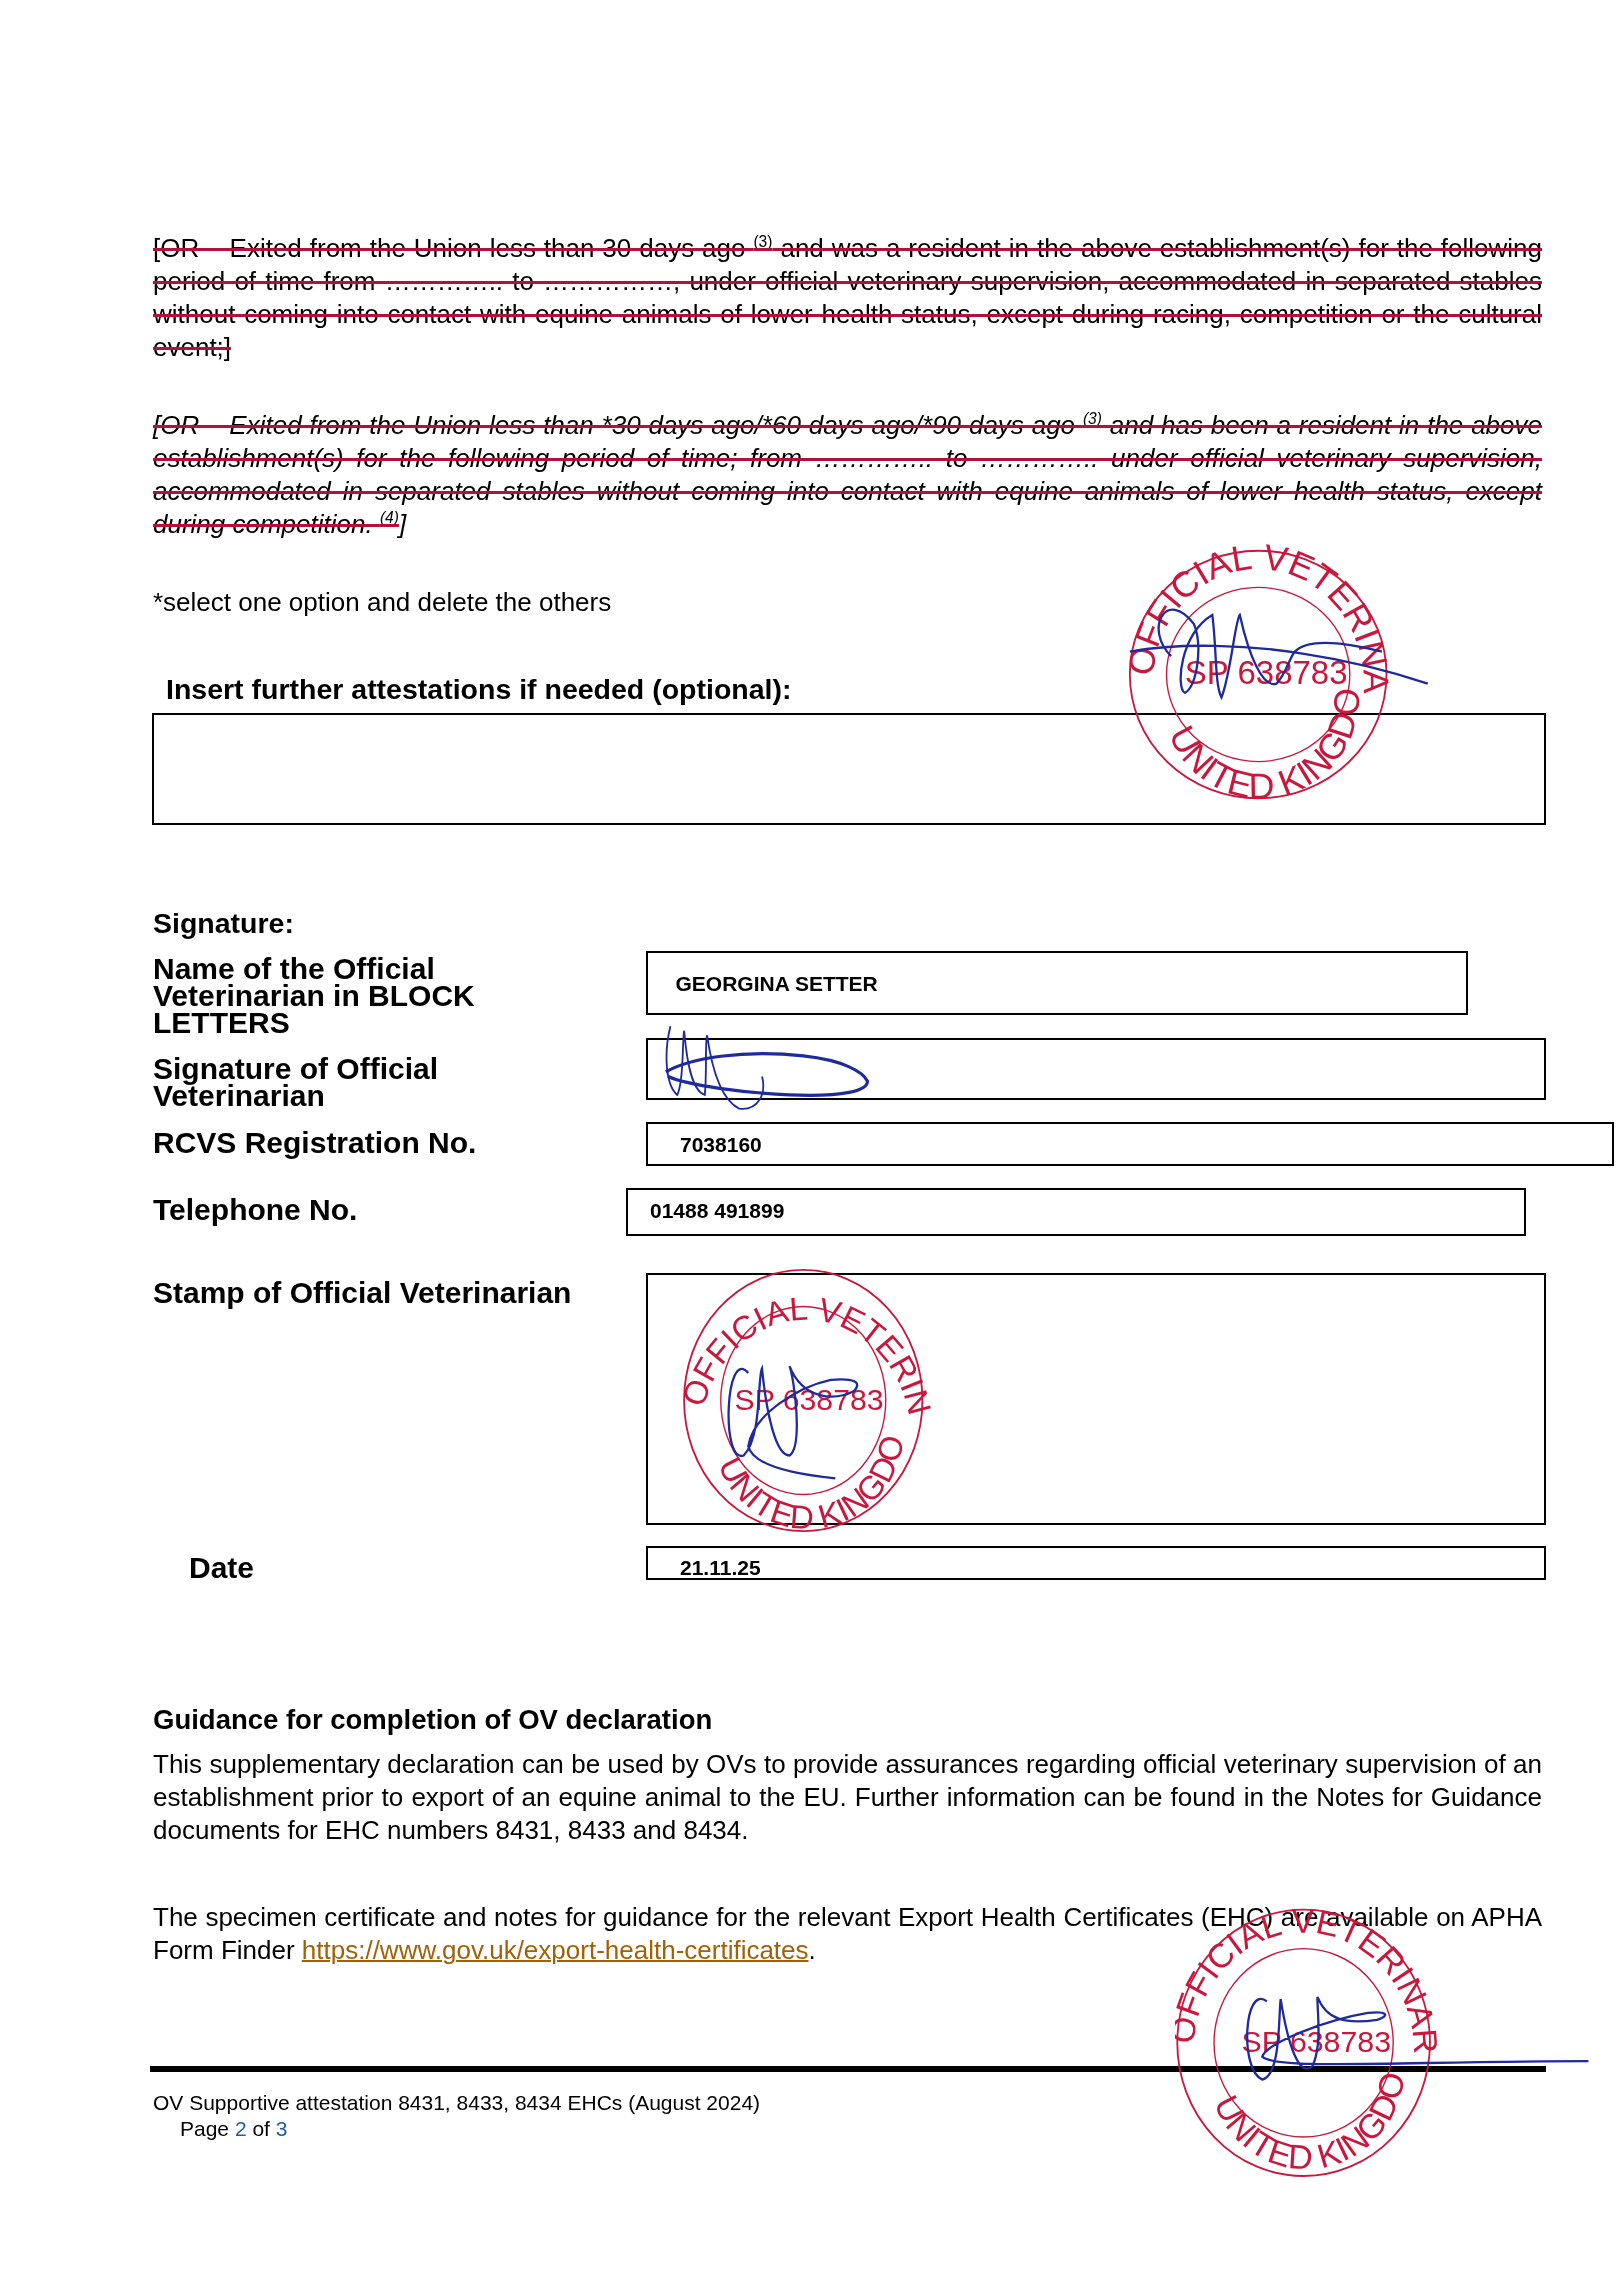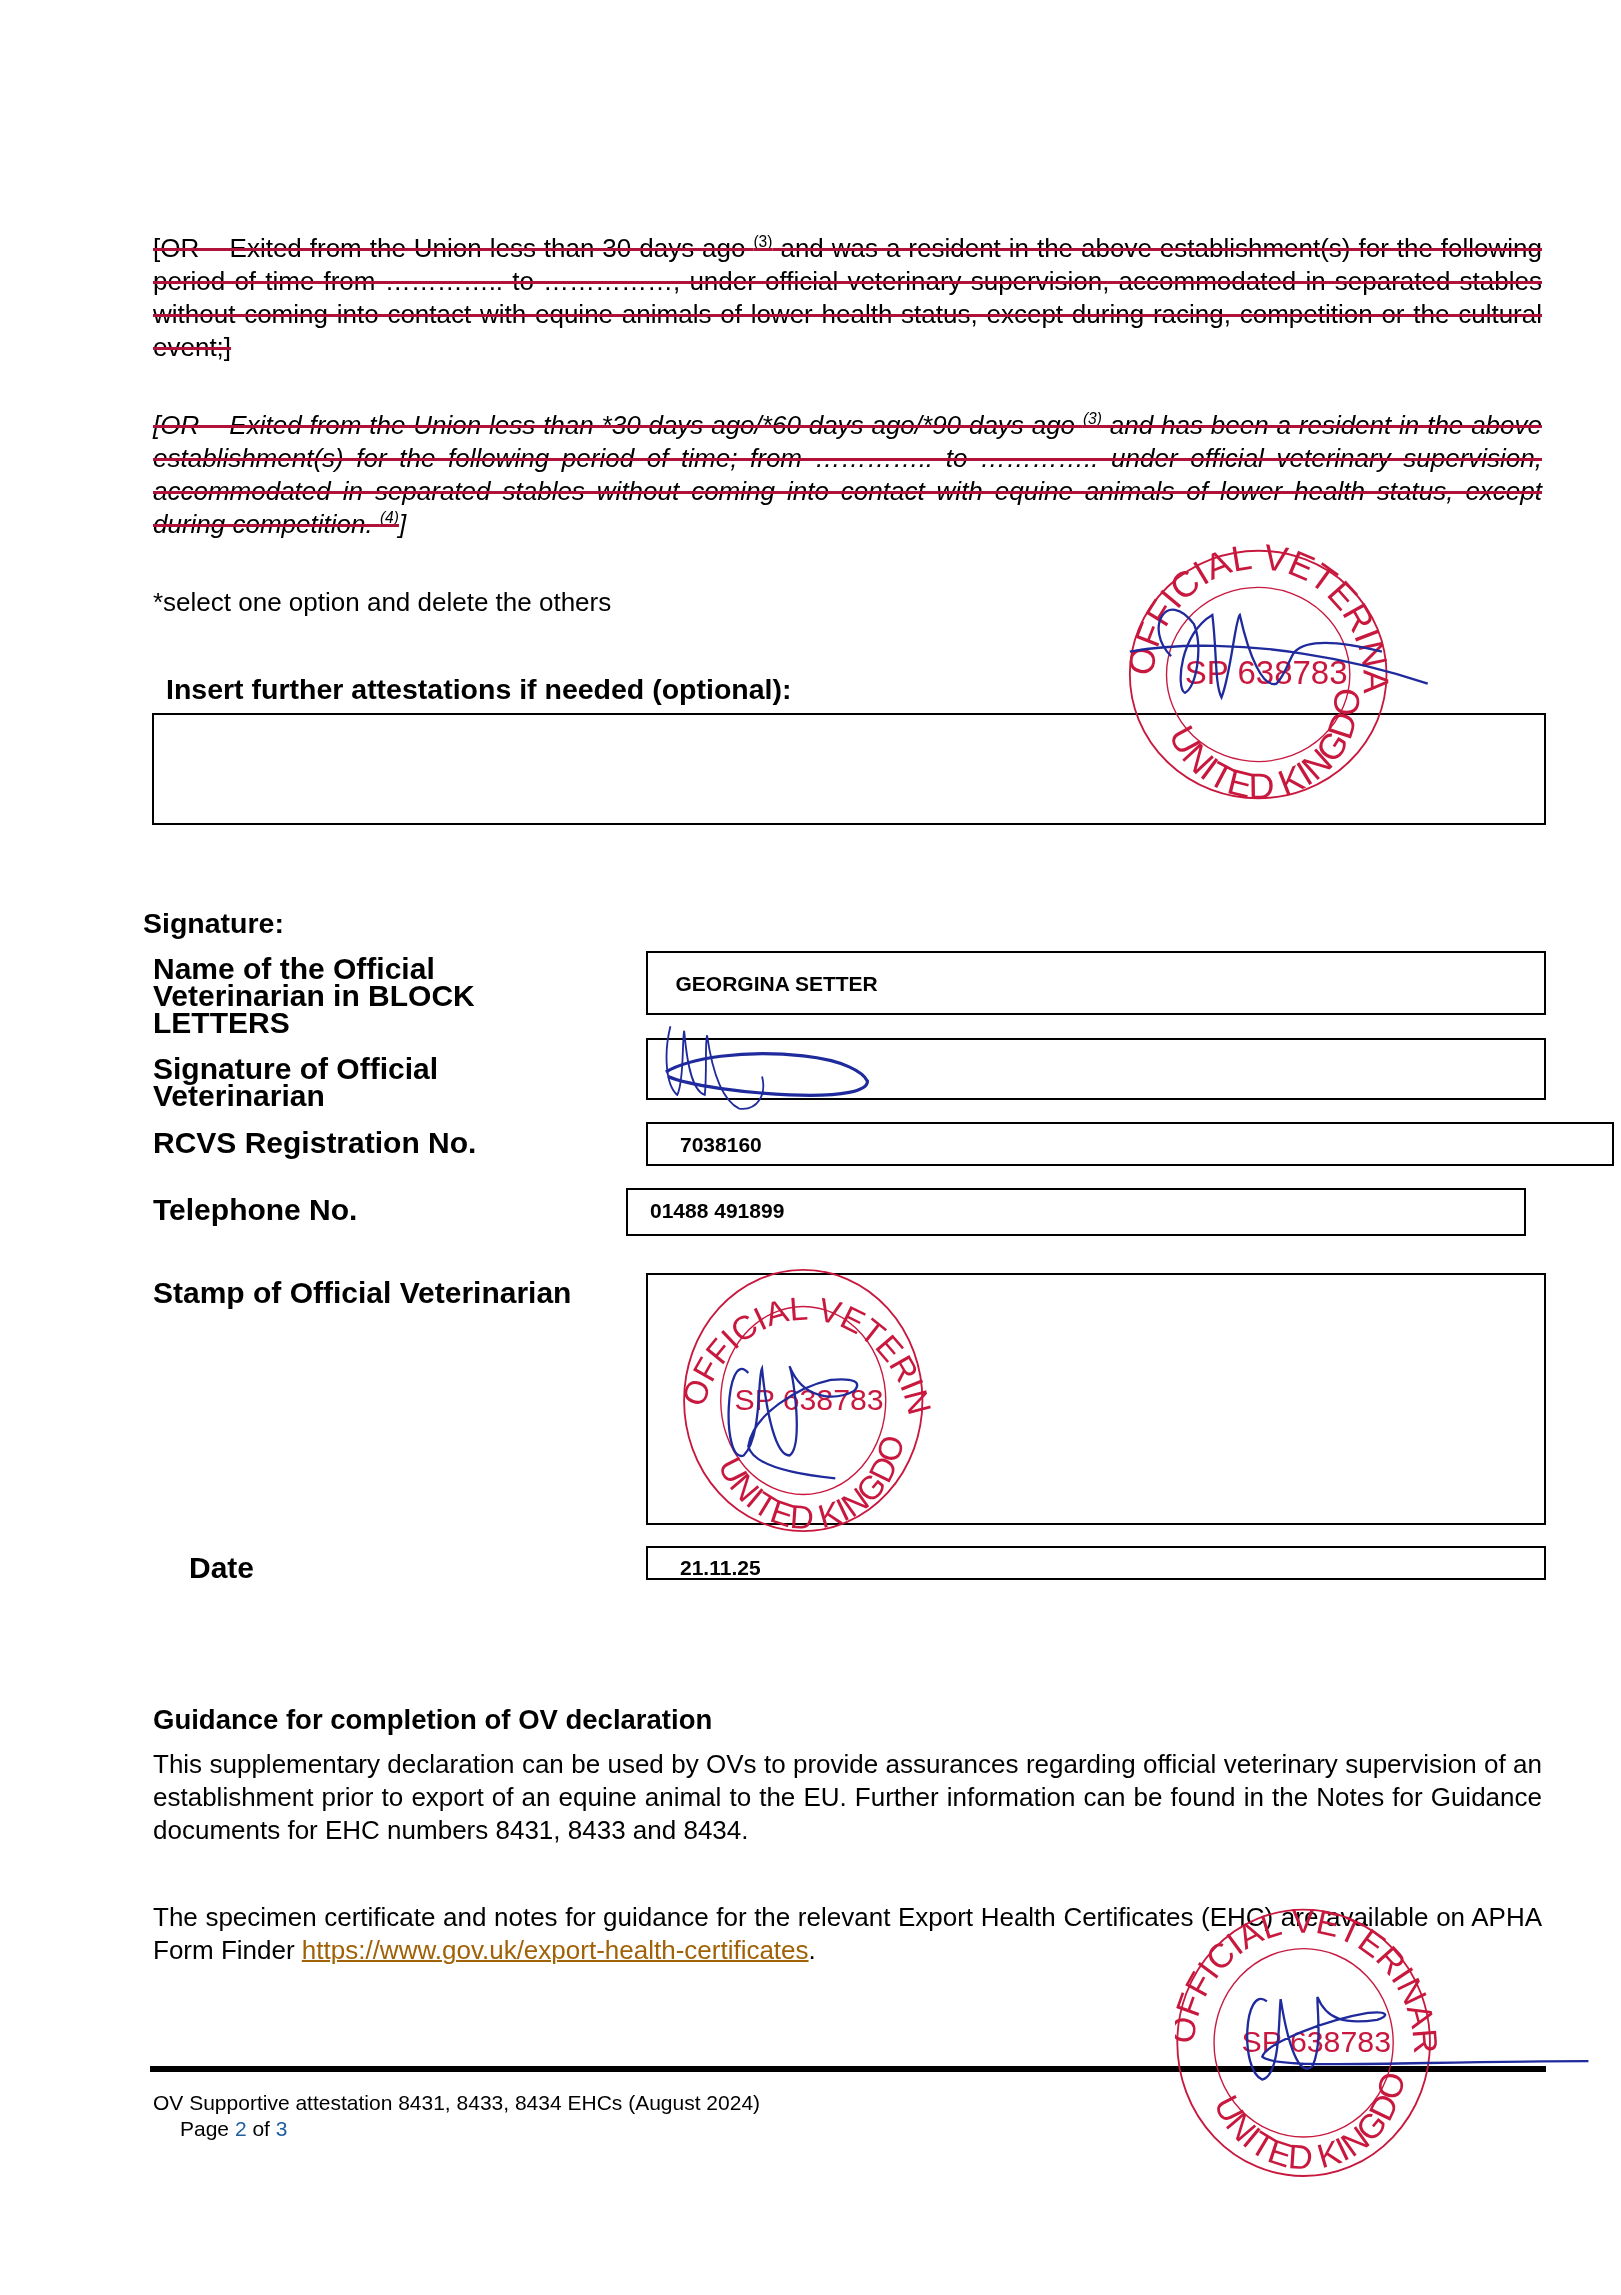--- a/index.html
+++ b/index.html
@@ -29,24 +29,24 @@
   <span class="struck"><span>[OR – Exited from the Union less than *30 days ago/*60 days ago/*90 days ago </span><sup>(3)</sup><span> and has been a resident in the above establishment(s) for the following period of time; from ………….. to ………….. under official veterinary supervision, accommodated in separated stables without coming into contact with equine animals of lower health status, except during competition. </span><sup>(4)</sup></span><span>]</span>
 </div>
 
 <div class="abs note" style="left:153px; top:587px;">*select one option and delete the others</div>
 
 <div class="abs h-bold" style="left:166px; top:673px; font-size:28.5px;">Insert further attestations if needed (optional):</div>
 <div class="box" style="left:152px; top:713px; width:1394px; height:112px;">
   <span></span>
 </div>
 
-<div class="abs h-bold" style="left:143px; top:907px; font-size:28.5px;">Signature:</div>
+<div class="abs h-bold" style="left:153px; top:907px; font-size:28.5px;">Signature:</div>
 
 <div class="label" style="top:955px; width:459px;">Name of the Official Veterinarian in BLOCK LETTERS</div>
-<div class="box" style="left:646px; top:951px; width:900px; height:64px;">
+<div class="box" style="left:646px; top:951px; width:822px; height:64px;">
   <span class="field-val" style="left:27.5px; top:19px;">GEORGINA SETTER</span>
 </div>
 
 <div class="label" style="top:1055px;">Signature of Official Veterinarian</div>
 <div class="box" style="left:646px; top:1038px; width:900px; height:62px;"></div>
 <svg class="abs" style="left:652px; top:1017px;" width="321" height="110" viewBox="0 0 700 240">
   <path d="M40 20 C 25 80, 30 150, 55 170 C 70 140, 65 60, 70 30 C 75 90, 85 160, 115 170 C 120 120, 115 60, 120 40 C 130 110, 150 180, 190 200 C 230 205, 250 170, 240 130" fill="none" stroke="#1f2a9c" stroke-width="4"></path>
   <path d="M30 120 C 80 90, 200 70, 330 85 C 420 95, 460 120, 470 140 C 470 160, 420 175, 300 170 C 200 165, 80 150, 35 130" fill="none" stroke="#1f2a9c" stroke-width="7"></path>
 </svg>
 

